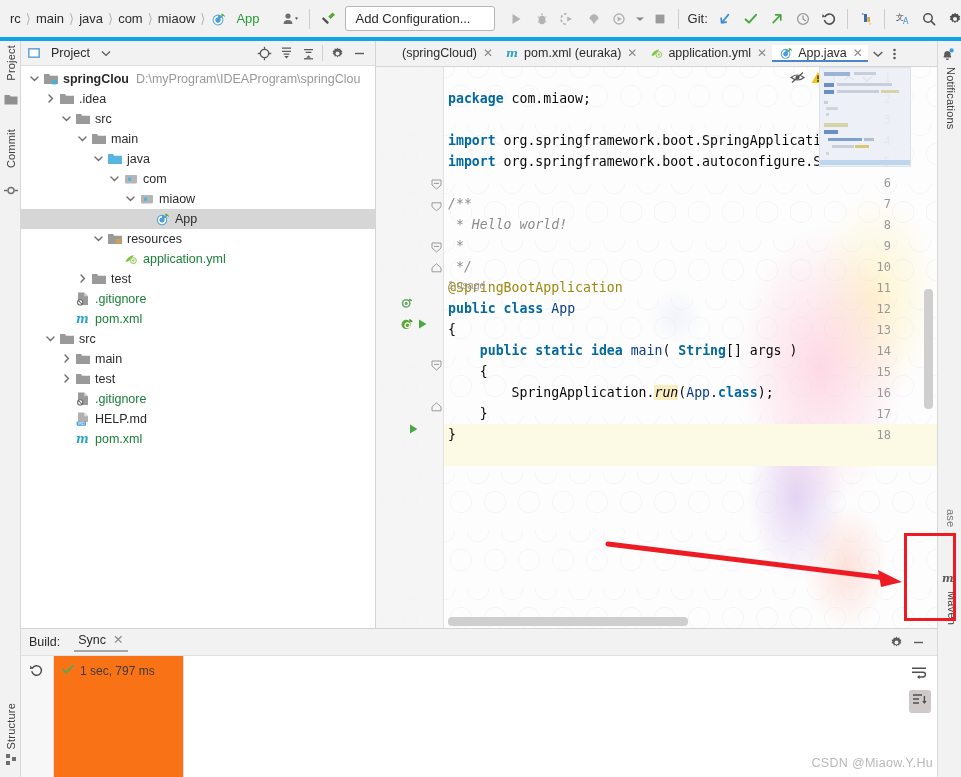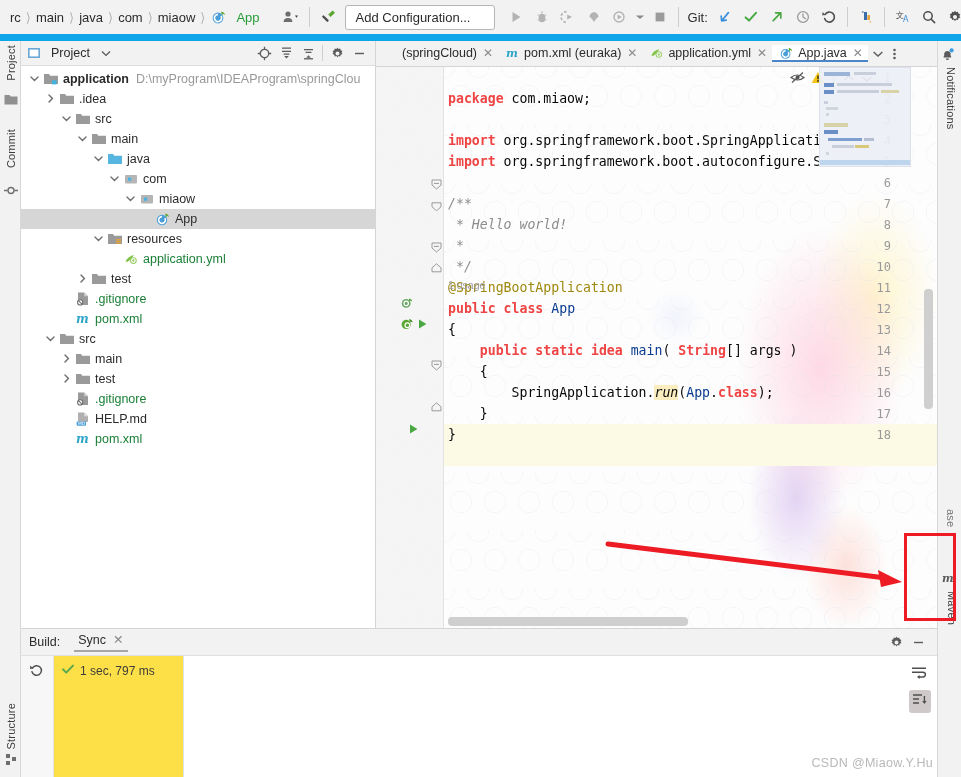--- a/index.html
+++ b/index.html
@@ -9,21 +9,21 @@
     font-size: 12px;
     background: #f2f2f2;
     color: #2b2b2b;
     overflow: hidden;
   }
   #app { position: relative; width: 961px; height: 777px; background: #f7f7f7; }
 
   
   .toolbar {
     position: absolute; left: 0; top: 0; width: 961px; height: 41px;
-    background: #f2f2f2; border-bottom: 7px solid #0ea5e9;
+    background: #f2f2f2; border-bottom: 4px solid #0ea5e9;
     display: flex; align-items: center; padding: 0 6px;
   }
   .crumbs { display: flex; align-items: center; height: 100%; }
   .crumb { font-size: 13px; color: #2b2b2b; padding: 0 4px; white-space: nowrap; }
   .crumb.green { color: #299c39; }
   .crumb-sep { color: #b5b5b5; font-size: 13px; padding: 0 1px; }
   .tb-ico { width: 26px; height: 26px; display: flex; align-items: center;
             justify-content: center; flex: none; }
   .tb-sep { width: 1px; height: 20px; background: #cdcdcd; margin: 0 5px; flex:none; }
   .addconf {
@@ -114,21 +114,21 @@
   .gutter { position: absolute; left: 0; top: 0; width: 68px; height: 561px;
             background: rgba(243,243,243,.82); }
   .gutter-line { position:absolute; right:0; top:0; width:1px; height:561px; background:#e2e2e2; }
   .lnum { position: absolute; right: 46px; font-family: "DejaVu Sans Mono", monospace;
           font-size: 12px; color: #999; text-align: right; width: 22px; }
   .gico { position: absolute; width: 14px; height: 14px; }
   .codetext {
     position: absolute; left: 72px; top: 0; font-family: "DejaVu Sans Mono", monospace;
     font-size: 13.2px; line-height: 21px; white-space: pre; color: #080808;
   }
-  .k { color: #ef4444; font-weight: 600; }
+  .k { color: #0369a1; font-weight: 600; }
   .cm { color: #8c8c8c; font-style: italic; }
   .an { color: #9e880d; }
   .ty { color: #0b3d91; }
   .hl { background: #faeec0; font-style: italic; color: #080808; }
   .usage { color: #9a9a9a; font-size: 10.5px; font-family: "Liberation Sans", sans-serif; }
   .curline { position:absolute; left:68px; width:493px; height:21px; background:#fcfae4; }
 
   .inspect { position: absolute; right: 64px; top: 4px; display:flex; align-items:center; gap:6px; }
   .warncnt { color: #8a7a20; font-size: 11.5px; }
   .minimap { position: absolute; right: 26px; top: 0px; width: 92px; height: 100px;
@@ -143,21 +143,21 @@
   .build-head { height: 27px; display: flex; align-items: center; padding: 0 8px;
                 border-bottom: 1px solid #e0e0e0; background: #f2f2f2; }
   .build-label { font-size: 12.5px; margin-right: 14px; }
   .build-tab { font-size: 12.5px; padding: 0 4px 3px 4px; border-bottom: 2px solid #a6a6a6;
                display: flex; align-items: center; }
   .build-tab .x { margin-left: 7px; color: #8a8a8a; }
   .build-tools { margin-left: auto; display: flex; align-items: center; }
   .build-body { display: flex; height: 122px; }
   .build-side { width: 33px; border-right: 1px solid #e0e0e0; padding-top: 6px;
                 display: flex; flex-direction: column; align-items: center; gap: 10px; }
-  .build-tree { width: 130px; border-right: 1px solid #e0e0e0; padding-top: 5px; background:#fde047; }
+  .build-tree { width: 130px; border-right: 1px solid #e0e0e0; padding-top: 5px; background:#f97316; }
   .build-item { height: 19px; display: flex; align-items: center; font-size: 12px;
                 padding-left: 8px; color: #3c3c3c; }
   .build-out { flex: 1; background: #fff; position: relative; }
 
   
   .redbox { position: absolute; border: 3px solid #ed1c24; }
   .annot-arrow { position: absolute; pointer-events: none; }
   .watermark { position: absolute; right: 28px; bottom: 7px; font-size: 12.5px;
                color: #b9b9b9; letter-spacing: .3px; }
 
@@ -412,21 +412,21 @@
           <span class="spacer" style="width: 8px;"></span>
           <span class="arrow"><svg width="11" height="11" viewBox="0 0 11 11">
               <path d="M2 4 L5.5 7.4 L9 4" fill="none" stroke="#6e6e6e" stroke-width="1.4" stroke-linecap="round"></path>
             </svg></span>
           <span class="ico">
             <svg width="16" height="16" viewBox="0 0 16 16">
               <path d="M1 3h5l1.3 1.7H15V13H1z" fill="#9a9a9a"></path>
               <rect x="9" y="9.4" width="4.6" height="4" fill="#3db4e0"></rect>
             </svg>
           </span>
-          <span class="lbl bold">application</span>
+          <span class="lbl bold">springClou</span>
           <span class="lbl path">D:\myProgram\IDEAProgram\springClou</span>
         </div>
         <div class="row">
           <span class="spacer" style="width: 24px;"></span>
           <span class="arrow"><svg width="11" height="11" viewBox="0 0 11 11">
               <path d="M4 2 L7.4 5.5 L4 9" fill="none" stroke="#6e6e6e" stroke-width="1.4" stroke-linecap="round"></path>
             </svg></span>
           <span class="ico">
             <svg width="16" height="16" viewBox="0 0 16 16">
               <path d="M1 3h5l1.3 1.7H15V13H1z" fill="#9a9a9a"></path>

